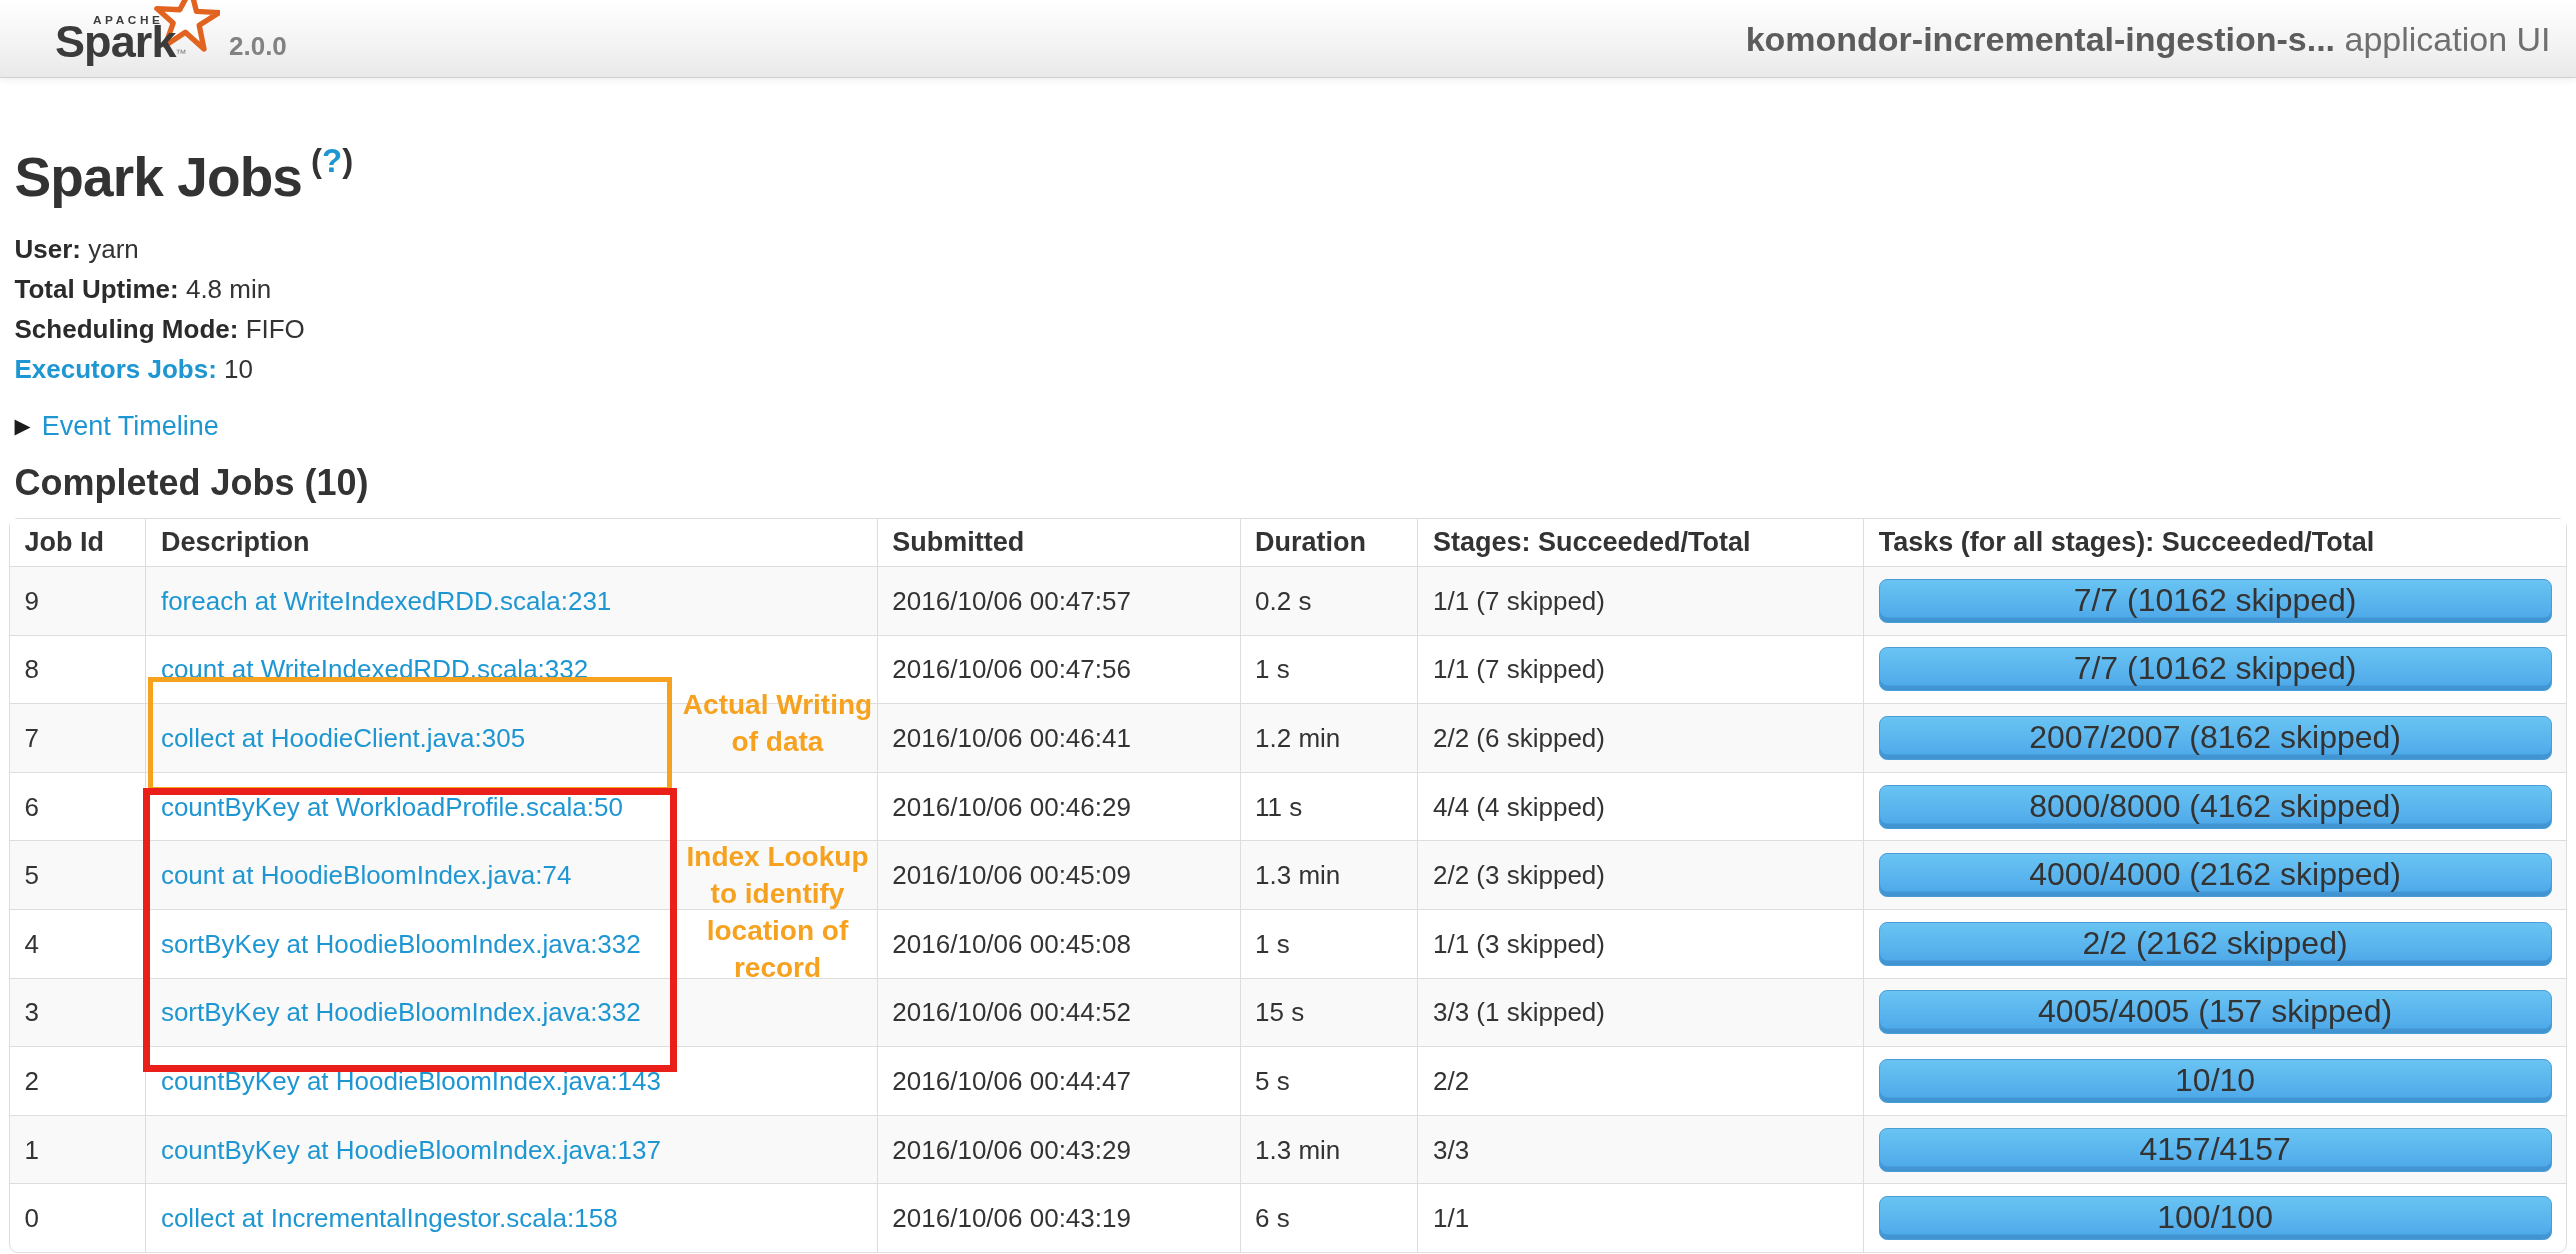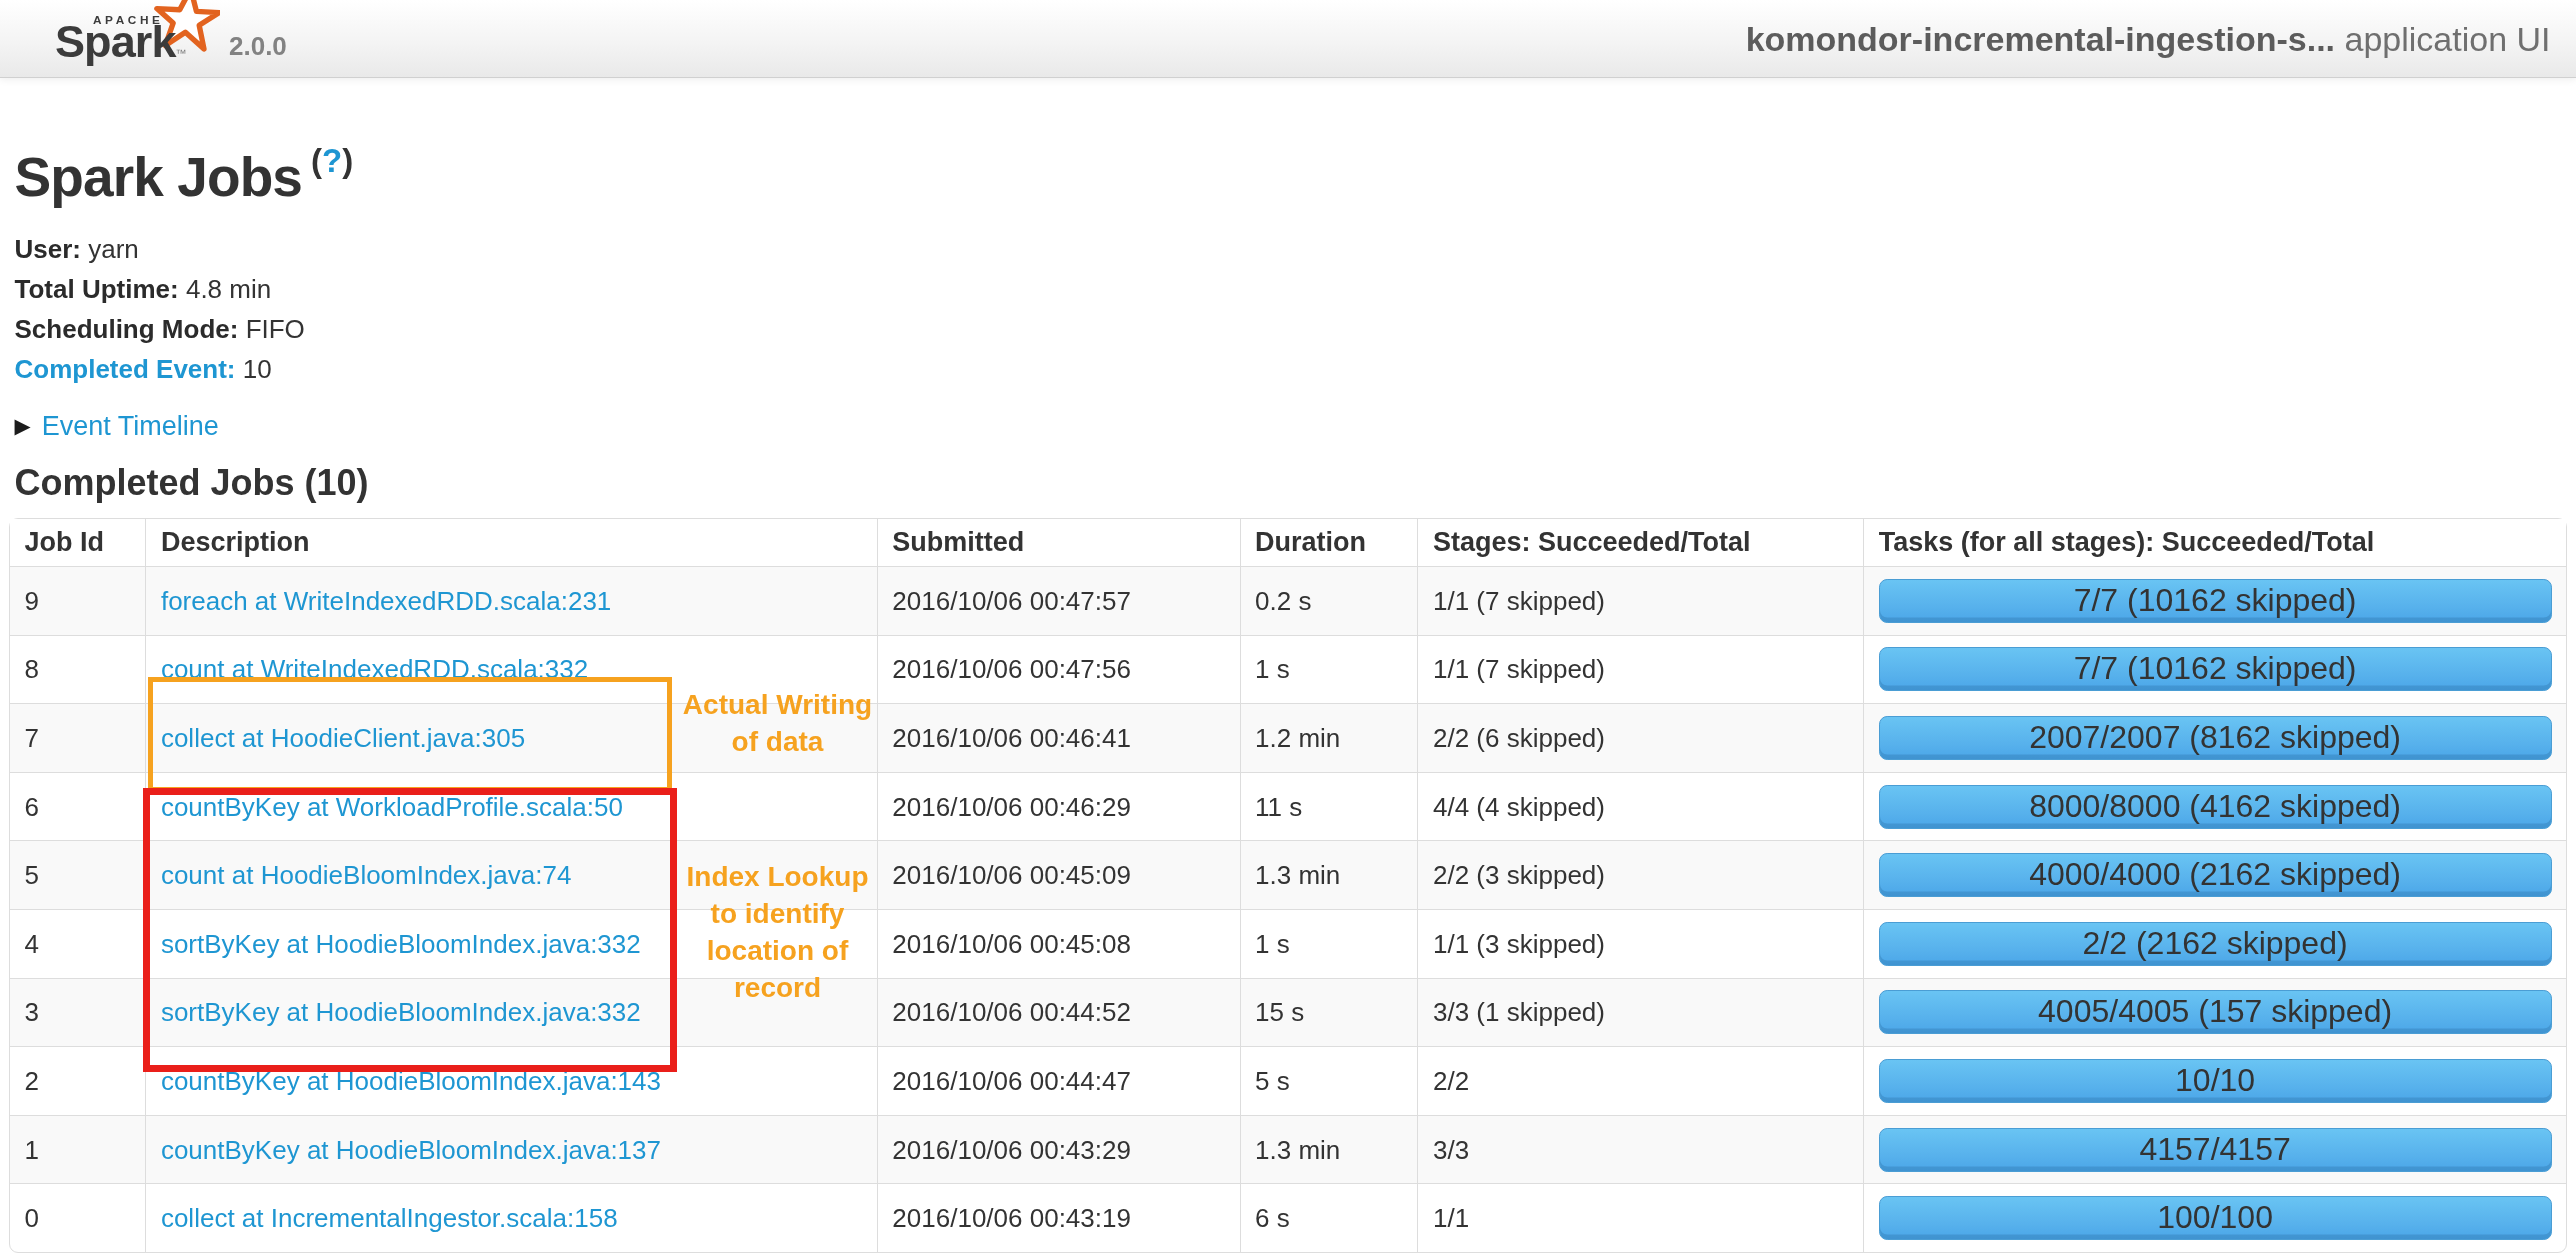--- a/index.html
+++ b/index.html
@@ -120,21 +120,21 @@
   .box-lookup{
     left:133px;top:269px;width:534px;height:284px;
     border:7.3px solid var(--annotation_red);
   }
   .ann-label{
     position:absolute;width:205px;text-align:center;
     font-size:28px;line-height:37px;font-weight:bold;
     color:var(--annotation_orange);pointer-events:none;
   }
   .label-writing{left:665px;top:167px;}
-  .label-lookup{left:665px;top:339px;}
+  .label-lookup{left:665px;top:319px;}
 </style>
 </head>
 <body>
 
 <div class="navbar">
   <div class="brand">
     <span class="star">
       <svg width="67" height="67" viewBox="0 0 100 100">
         <path d="M50 4 L63 36 L97 33 L70 56 L82 90 L51 69 L24 93 L31 58 L4 40 L38 37 Z" fill="#ffffff" stroke="#e2631f" stroke-width="8" stroke-linejoin="round" transform="rotate(8 50 50)"></path>
       </svg>
@@ -149,21 +149,21 @@
 </div>
 
 <div class="content">
 
   <h2 class="page-title"><span>Spark Jobs</span><a class="help-link"><span class="help-sup"><span>(</span><span class="q">?</span><span>)</span></span></a></h2>
 
   <ul class="info-list">
     <li><span class="lbl">User:</span> <span class="val">yarn</span></li>
     <li><span class="lbl">Total Uptime:</span> <span class="val">4.8 min</span></li>
     <li><span class="lbl">Scheduling Mode:</span> <span class="val">FIFO</span></li>
-    <li class="link-line"><span class="lbl">Completed Event:</span> <span class="val">10</span></li>
+    <li class="link-line"><span class="lbl">Executors Jobs:</span> <span class="val">10</span></li>
   </ul>
 
   <div class="timeline-row">
     <span class="caret">▶</span><a class="timeline-link">Event Timeline</a>
   </div>
 
   <h4 class="section-title">Completed Jobs (10)</h4>
 
   <div class="table-wrap">
     <table class="jobs">

